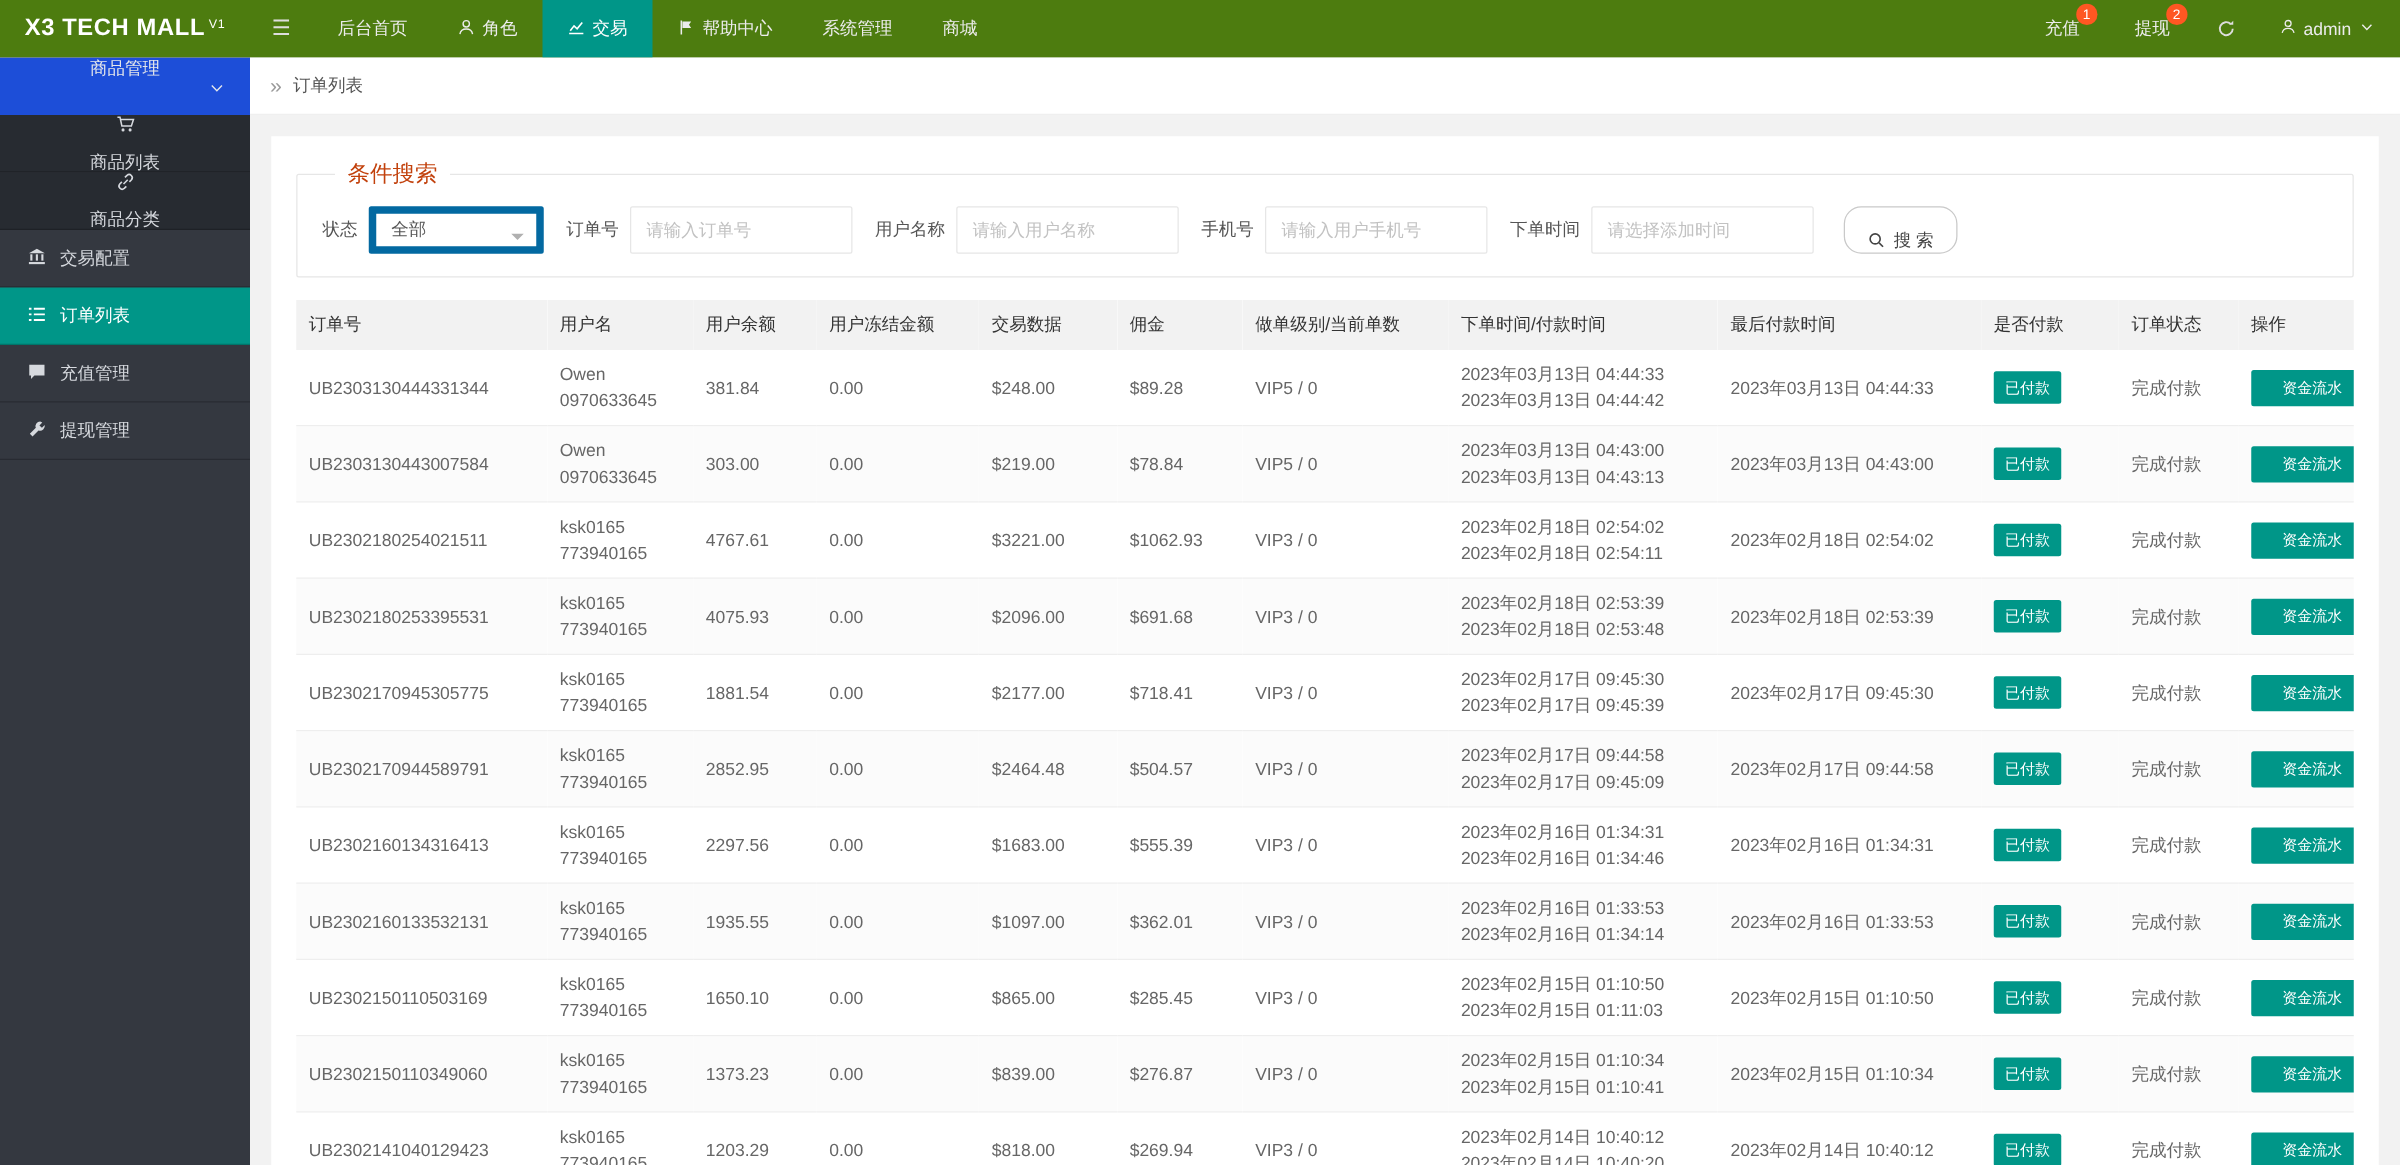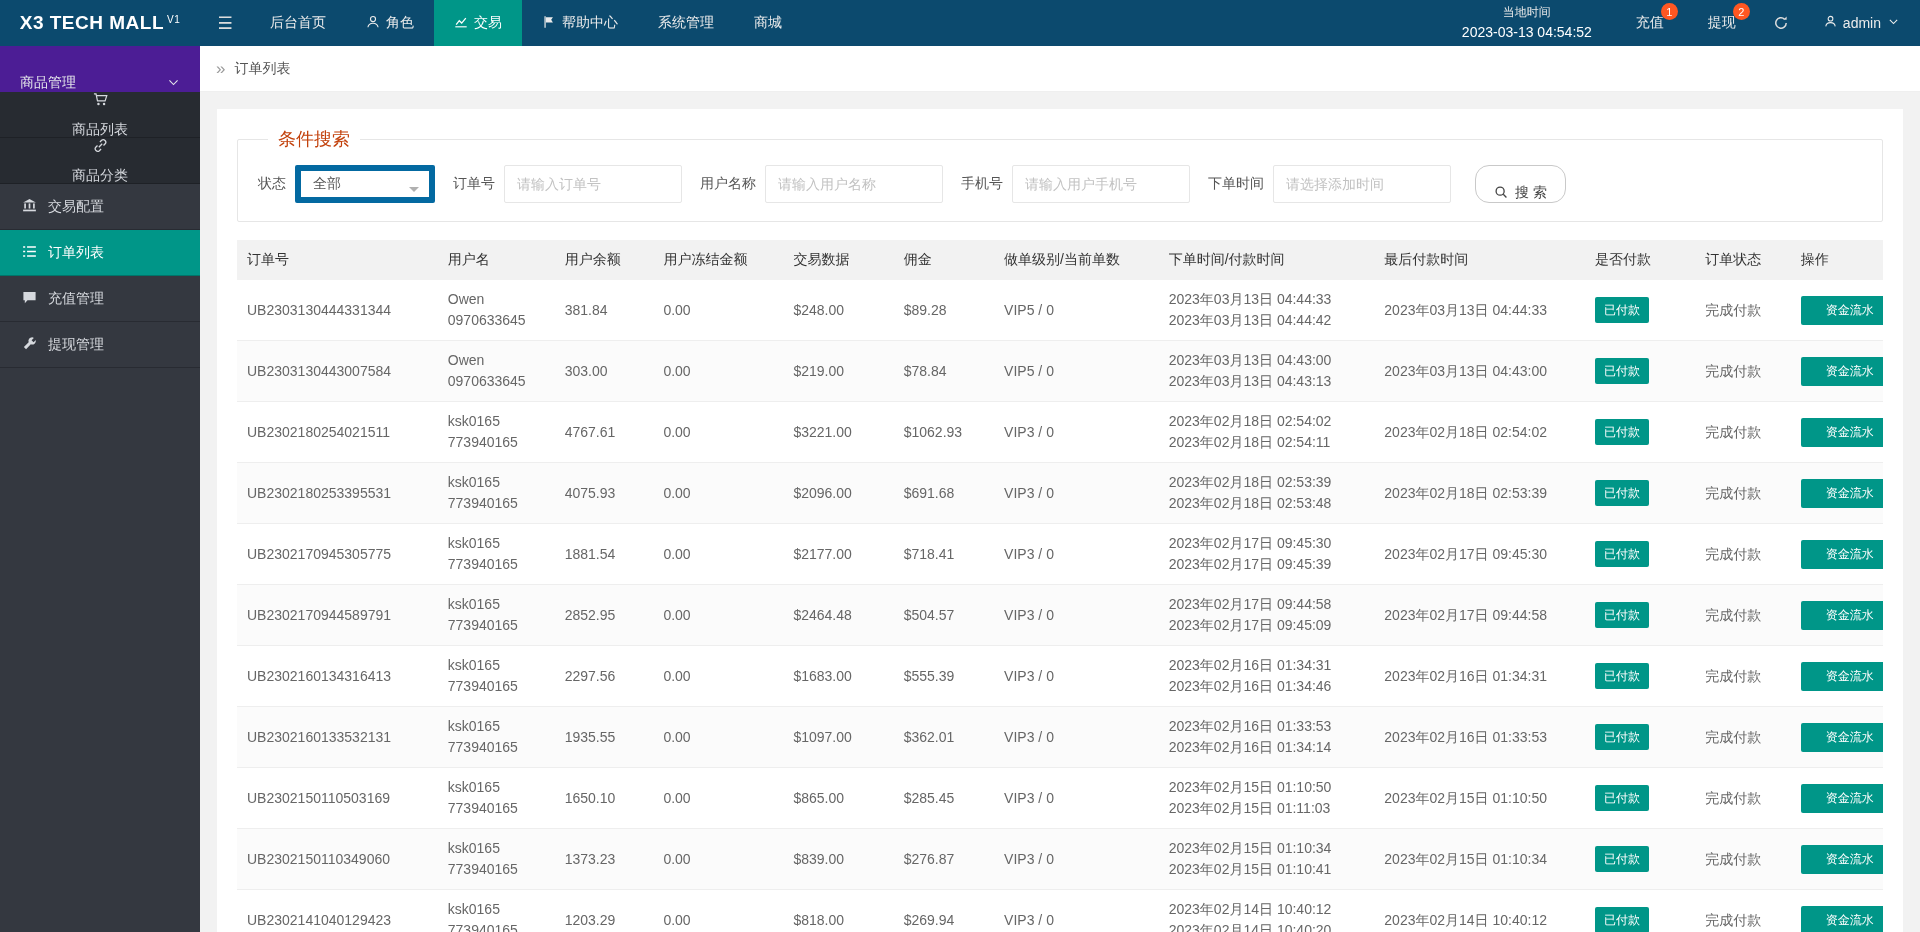--- a/index.html
+++ b/index.html
@@ -7,21 +7,21 @@
   body {
     font-family: "Liberation Sans", "DejaVu Sans", sans-serif;
     background: #f2f2f2;
     color: #333;
   }
   .app { display: flex; flex-direction: column; height: 932px; }
 
   
   .topbar {
     height: 46px; flex: none;
-    background: #0c4a6e; color: #f0f0f0;
+    background: #4d7c0f; color: #f0f0f0;
     display: flex; align-items: stretch;
     font-size: 14px;
   }
   .logo {
     width: 200px; flex: none;
     display: flex; align-items: center; justify-content: center;
     color: #fff; font-size: 19px; font-weight: bold; letter-spacing: .5px;
     white-space: nowrap;
   }
   .logo sup { font-size: 10px; font-weight: normal; margin-left: 3px; transform: translateY(-4px); }
@@ -67,22 +67,22 @@
 
   
   .main-wrap { display: flex; flex: 1; overflow: hidden; }
 
   
   .sidebar {
     width: 200px; flex: none; background: #343840; color: #d6d9de;
     font-size: 14px;
   }
   .side-section {
-    height: 46px; display: flex; align-items: flex-end;
-    padding: 0 20px; background: #4c1d95; cursor: pointer; color: #e4e6ea;
+    height: 46px; display: flex; align-items: center;
+    padding: 0 20px; background: #1d4ed8; cursor: pointer; color: #e4e6ea; flex-direction: column;
   }
   .side-section .chev { margin-left: auto; }
   .side-section svg { width: 13px; height: 13px; }
   .side-item {
     height: 46px; display: flex; align-items: center; gap: 11px;
     padding: 0 22px; cursor: pointer;
     border-bottom: 1px solid rgba(0,0,0,.22);
     color: #d6d9de;
   }
   .side-item.sub { background: #272b31; flex-direction: column; }
@@ -201,24 +201,20 @@
       </a>
       <a class="nav-item">
         <span>系统管理</span>
       </a>
       <a class="nav-item">
         <span>商城</span>
       </a>
     </nav>
 
     <div class="topbar-right">
-      <div class="local-time">
-        <span class="lt-label">当地时间</span>
-        <span class="lt-value">2023-03-13 04:54:52</span>
-      </div>
       <a class="top-action">
         <span>充值</span>
         <i class="badge">1</i>
       </a>
       <a class="top-action">
         <span>提现</span>
         <i class="badge">2</i>
       </a>
       <a class="icon-btn">
         <svg viewBox="0 0 16 16">

